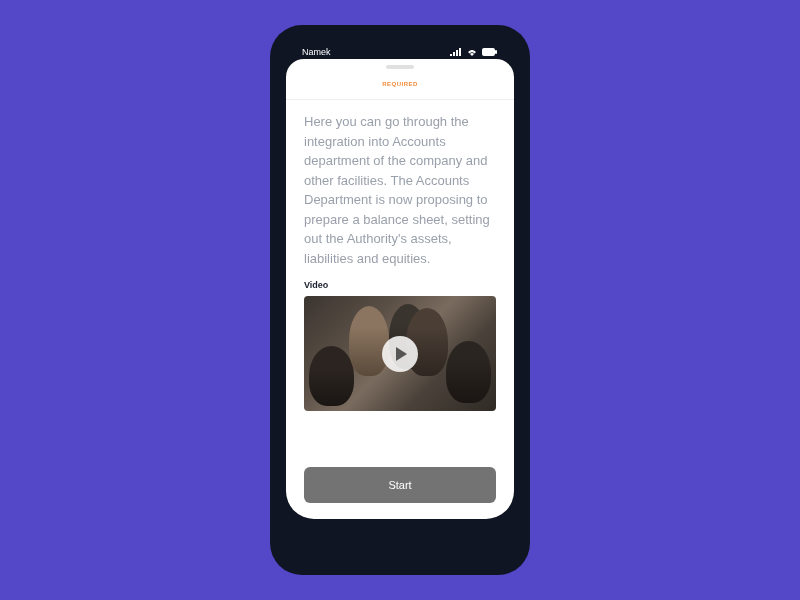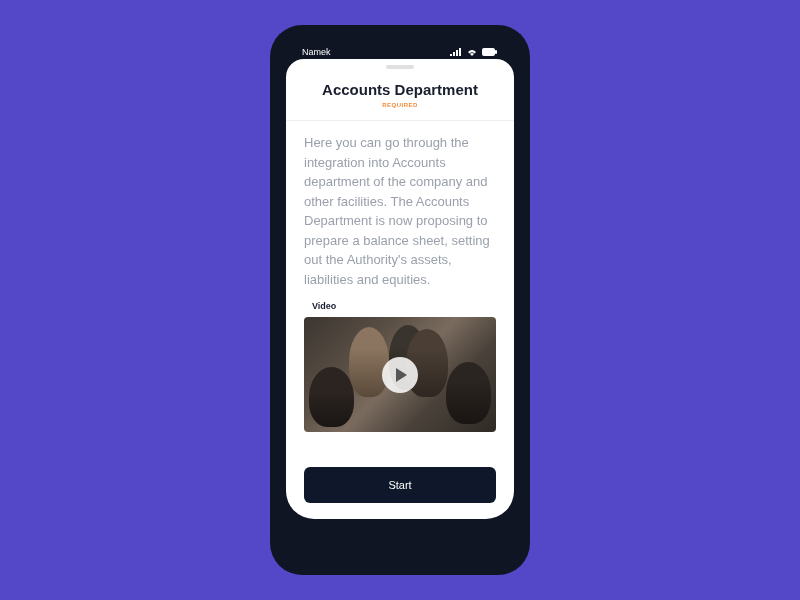--- a/index.html
+++ b/index.html
@@ -102,21 +102,20 @@
       font-size: 13px;
       line-height: 1.5;
       color: #9AA0AB;
       margin-bottom: 12px;
     }
     .section-label {
       font-size: 9px;
       font-weight: 600;
       color: #1A1F2E;
       margin-bottom: 6px;
-      margin-left: 8px;
     }
     .video-container {
       width: 100%;
       height: 115px;
       background: linear-gradient(135deg, #3B3530 0%, #5A4F45 30%, #7A6B5E 50%, #4A423A 70%, #2F2A25 100%);
       border-radius: 4px;
       position: relative;
       margin-bottom: 14px;
       overflow: hidden;
     }
@@ -157,21 +156,21 @@
     .hint-text {
       font-size: 8.5px;
       line-height: 1.5;
       color: #9AA0AB;
       margin-bottom: 16px;
     }
     .start-button {
       width: calc(100% - 36px);
       margin: 0 18px 16px;
       padding: 12px;
-      background: #0f172a;
+      background: #737373;
       color: #fff;
       border: none;
       border-radius: 6px;
       font-size: 11px;
       font-weight: 500;
       text-align: center;
     }
   </style>
 </head>
 <body>
@@ -200,21 +199,20 @@
           </svg>
       </span>
     </div>
   </div>
 
 
   <div class="content-card">
     <div class="drag-handle"></div>
 
     <div class="header-section">
-      <div class="page-title">Accounts Department</div>
       <div class="required-badge">REQUIRED</div>
     </div>
 
     <div class="body-section">
       <p class="description">Here you can go through the integration into Accounts department of the company and other facilities. The Accounts Department is now proposing to prepare a balance sheet, setting out the Authority's assets, liabilities and equities.</p>
 
       <div class="section-label">Video</div>
       <div class="video-container">
         <div class="video-people">
           <div class="person p1"></div>

